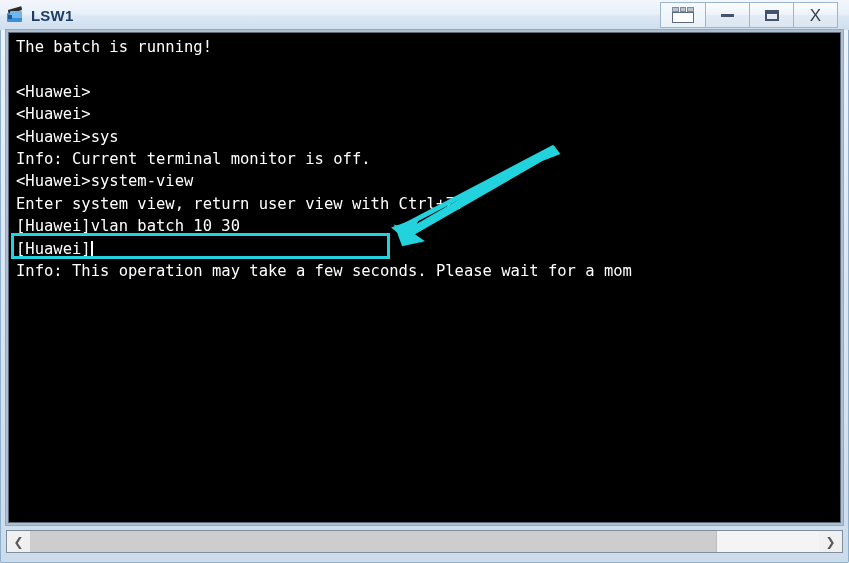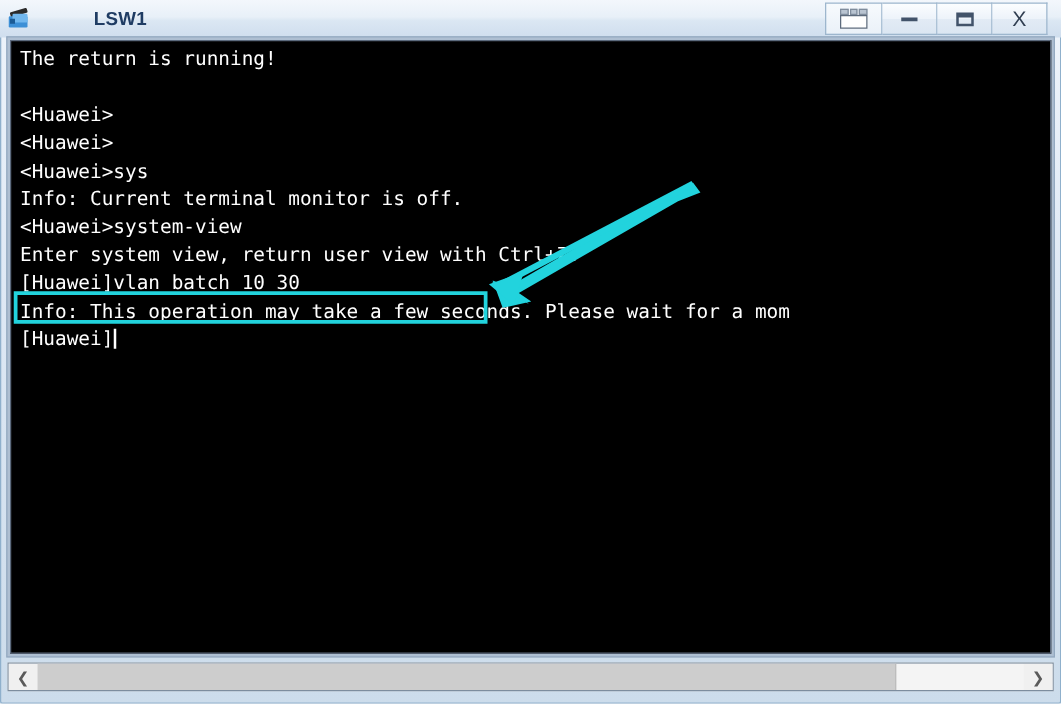--- a/index.html
+++ b/index.html
@@ -45,21 +45,20 @@
     position: relative;
     flex: none;
   }
   .title-text {
     font-size: 15px;
     font-weight: bold;
     color: #1f3c63;
     letter-spacing: 0.2px;
     line-height: 1;
     white-space: nowrap;
-    margin-left: 44px;
   }
   .titlebar-spacer { flex: 1 1 auto; }
 
   .winbtns {
     display: flex;
     align-items: stretch;
     height: 26px;
     margin-right: 11px;
     flex: none;
   }
@@ -298,31 +297,31 @@
       </div>
       <div class="winbtn">
         <span class="glyph-close">X</span>
       </div>
     </div>
   </div>
 
   <div class="term-outer">
     <div class="term-inner">
       <div class="term-screen">
-        <div class="term-line">The return is running!</div>
+        <div class="term-line">The batch is running!</div>
         <div class="term-line blank"></div>
         <div class="term-line">&lt;Huawei&gt;</div>
         <div class="term-line">&lt;Huawei&gt;</div>
         <div class="term-line">&lt;Huawei&gt;sys</div>
         <div class="term-line">Info: Current terminal monitor is off.</div>
         <div class="term-line">&lt;Huawei&gt;system-view</div>
         <div class="term-line">Enter system view, return user view with Ctrl+Z.</div>
         <div class="term-line">[Huawei]vlan batch 10 30</div>
+        <div class="term-line"><span>[Huawei]</span><span class="cursor"></span></div>
         <div class="term-line">Info: This operation may take a few seconds. Please wait for a mom</div>
-        <div class="term-line"><span>[Huawei]</span><span class="cursor"></span></div>
       </div>
 
       <div class="hl-box"></div>
 
       <svg class="hl-arrow" viewBox="0 0 835 493" preserveAspectRatio="none">
         <polygon points="548,114 527,124 400,198 387,193 395,215 418,210 408,203 536,129 554,122" fill="#22d3dd"></polygon>
         <polygon points="386,194 416,212 401,196" fill="#22d3dd"></polygon>
         <path d="M548,115 L392,197" stroke="#22d3dd" stroke-width="5" fill="none"></path>
         <polygon points="384,196 412,186 404,213" fill="#22d3dd"></polygon>
       </svg>

